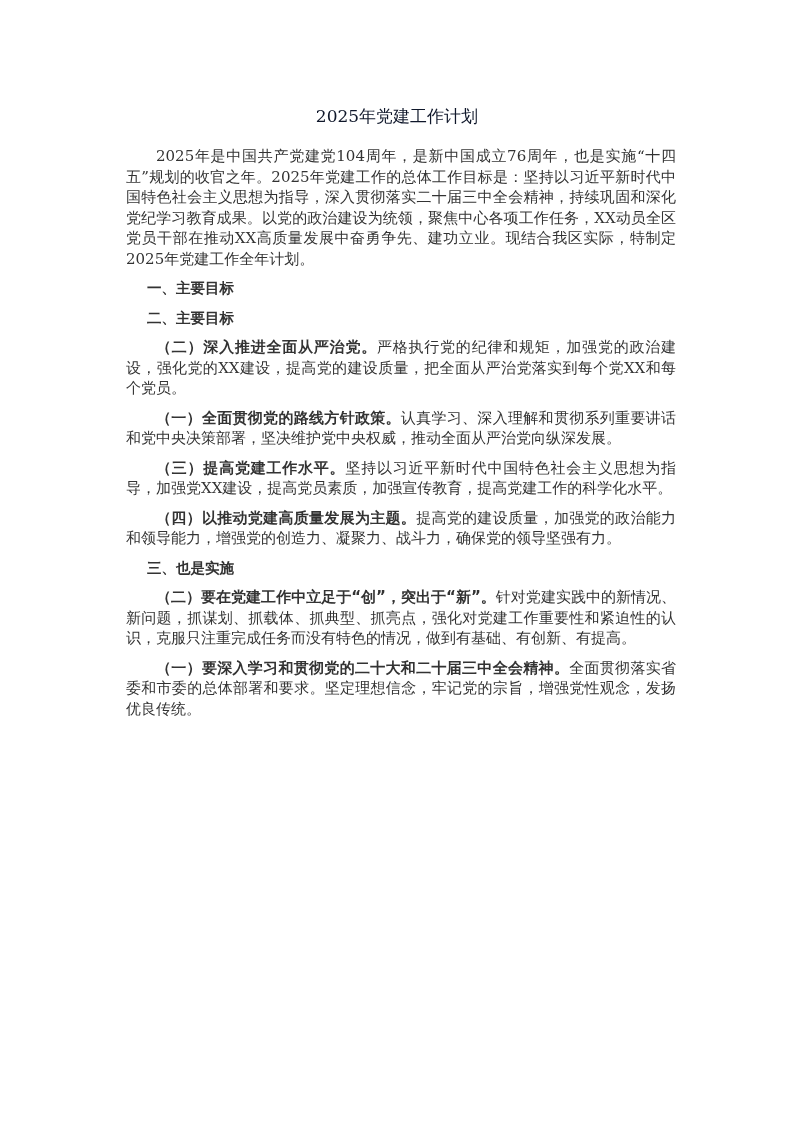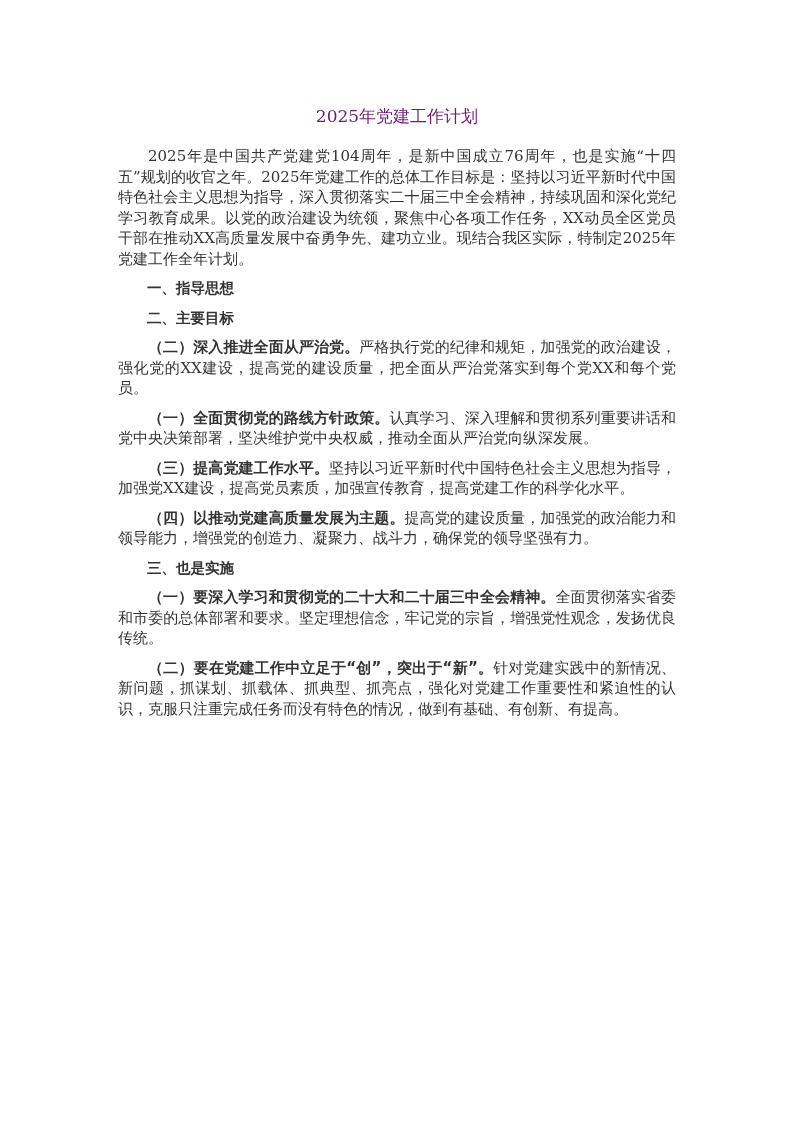--- a/index.html
+++ b/index.html
@@ -6,41 +6,41 @@
   body { width: 793px; height: 1122px; position: relative; overflow: hidden; }
   .page {
     position: absolute; left: 118px; top: 104px; width: 558px;
     color: #333333;
     font-family: "DejaVu Serif", "Liberation Serif", serif;
     font-size: 15px; line-height: 20.5px;
     text-align: justify;
   }
   .title {
     text-align: center; font-size: 17px; line-height: 24px;
-    margin: 0 0 18px 0; font-weight: normal; color: #701a75;
+    margin: 0 0 18px 0; font-weight: normal; color: #0f172a;
   }
-  p { margin: 0 0 9px 0; text-indent: 2em; }
+  p { margin: 0 0 9px 8px; text-indent: 2em; }
   .section-heading {
     font-family: "DejaVu Sans", "Liberation Sans", sans-serif;
     font-weight: bold; font-size: 14.5px; text-indent: 2em;
     margin: 0 0 9px 0; color: #333;
   }
   .lead { font-family: "DejaVu Sans", "Liberation Sans", sans-serif; font-weight: bold; color: #333; }
 </style>
 </head>
 <body>
 
 <div class="page">
   <h1 class="title">2025年党建工作计划</h1>
   <p>2025年是中国共产党建党104周年，是新中国成立76周年，也是实施“十四五”规划的收官之年。2025年党建工作的总体工作目标是：坚持以习近平新时代中国特色社会主义思想为指导，深入贯彻落实二十届三中全会精神，持续巩固和深化党纪学习教育成果。以党的政治建设为统领，聚焦中心各项工作任务，XX动员全区党员干部在推动XX高质量发展中奋勇争先、建功立业。现结合我区实际，特制定2025年党建工作全年计划。</p>
 
-  <div class="section-heading">一、指导思想</div>
+  <div class="section-heading">一、主要目标</div>
 
   <div class="section-heading">二、主要目标</div>
   <p><span class="lead">（二）深入推进全面从严治党。</span><span>严格执行党的纪律和规矩，加强党的政治建设，强化党的XX建设，提高党的建设质量，把全面从严治党落实到每个党XX和每个党员。</span></p>
   <p><span class="lead">（一）全面贯彻党的路线方针政策。</span><span>认真学习、深入理解和贯彻系列重要讲话和党中央决策部署，坚决维护党中央权威，推动全面从严治党向纵深发展。</span></p>
   <p><span class="lead">（三）提高党建工作水平。</span><span>坚持以习近平新时代中国特色社会主义思想为指导，加强党XX建设，提高党员素质，加强宣传教育，提高党建工作的科学化水平。</span></p>
   <p><span class="lead">（四）以推动党建高质量发展为主题。</span><span>提高党的建设质量，加强党的政治能力和领导能力，增强党的创造力、凝聚力、战斗力，确保党的领导坚强有力。</span></p>
 
   <div class="section-heading">三、也是实施</div>
+  <p><span class="lead">（二）要在党建工作中立足于“创”，突出于“新”。</span><span>针对党建实践中的新情况、新问题，抓谋划、抓载体、抓典型、抓亮点，强化对党建工作重要性和紧迫性的认识，克服只注重完成任务而没有特色的情况，做到有基础、有创新、有提高。</span></p>
   <p><span class="lead">（一）要深入学习和贯彻党的二十大和二十届三中全会精神。</span><span>全面贯彻落实省委和市委的总体部署和要求。坚定理想信念，牢记党的宗旨，增强党性观念，发扬优良传统。</span></p>
-  <p><span class="lead">（二）要在党建工作中立足于“创”，突出于“新”。</span><span>针对党建实践中的新情况、新问题，抓谋划、抓载体、抓典型、抓亮点，强化对党建工作重要性和紧迫性的认识，克服只注重完成任务而没有特色的情况，做到有基础、有创新、有提高。</span></p>
 </div>
 
 </body></html>

